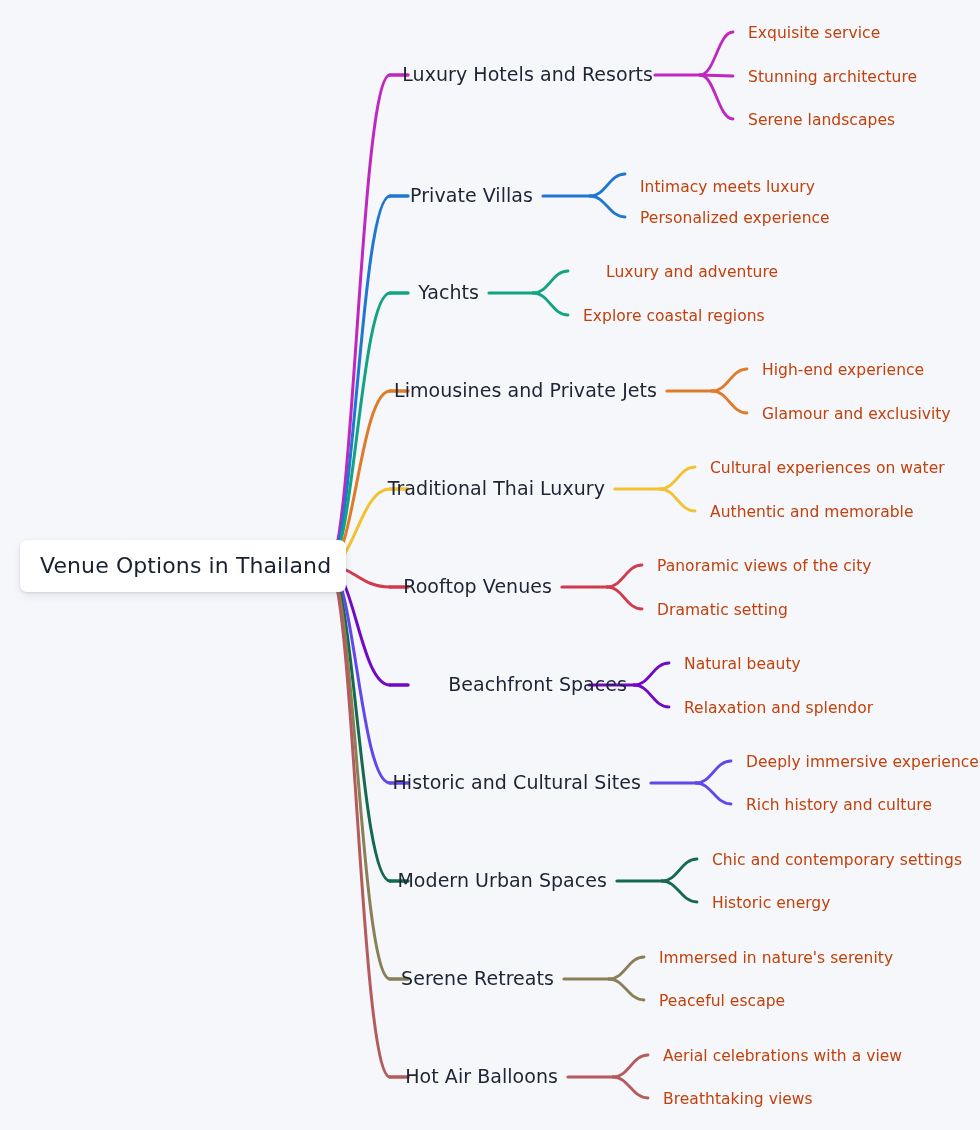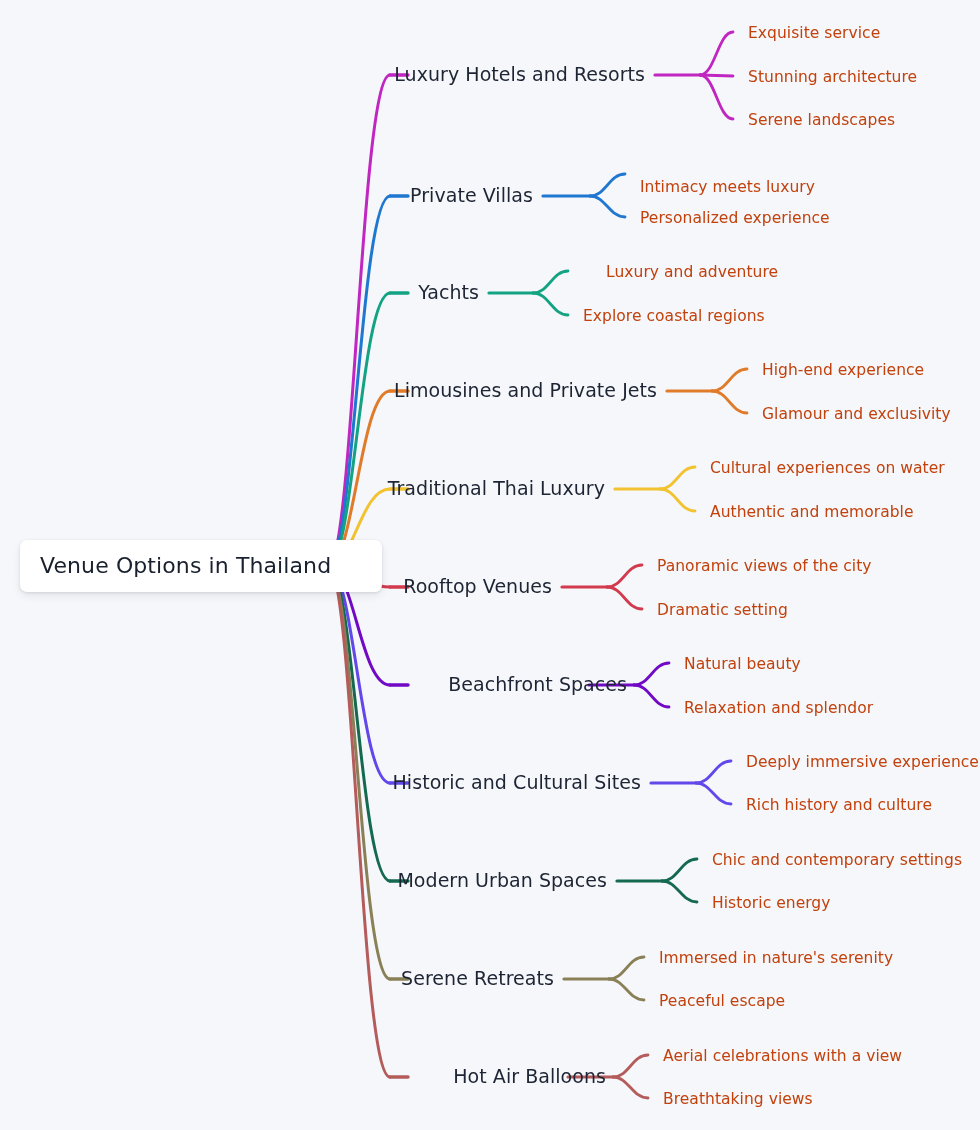--- a/index.html
+++ b/index.html
@@ -135,24 +135,24 @@
       <path d="M 564 979 L 609 979" fill="none" stroke="#8a8057" stroke-width="3.2" stroke-linecap="round"></path>
       <path d="M 609 979 C 624.75 979, 628.25 957, 644 957" fill="none" stroke="#8a8057" stroke-width="2.8" stroke-linecap="round"></path>
       <path d="M 609 979 C 624.75 979, 628.25 1000, 644 1000" fill="none" stroke="#8a8057" stroke-width="2.8" stroke-linecap="round"></path>
       <path d="M 328 566 C 354.04 566, 360.24 1077, 390 1077" fill="none" stroke="#b45b5b" stroke-width="3" stroke-linecap="round"></path>
       <path d="M 390 1077 L 408 1077" fill="none" stroke="#b45b5b" stroke-width="3.4" stroke-linecap="round"></path>
       <path d="M 568 1077 L 613 1077" fill="none" stroke="#b45b5b" stroke-width="3.2" stroke-linecap="round"></path>
       <path d="M 613 1077 C 628.75 1077, 632.25 1055, 648 1055" fill="none" stroke="#b45b5b" stroke-width="2.8" stroke-linecap="round"></path>
       <path d="M 613 1077 C 628.75 1077, 632.25 1098, 648 1098" fill="none" stroke="#b45b5b" stroke-width="2.8" stroke-linecap="round"></path>
     </svg>
   <div id="node-layer">
-    <div class="root-node" style="left: 20px; top: 540px; width: 362px; height: 52px;">
+    <div class="root-node" style="left: 20px; top: 540px; width: 326px; height: 52px;">
       <span class="root-label">Venue Options in Thailand</span>
     </div>
-  <div class="branch-node" style="left: 0px; width: 645px; top: 75px;"><span class="branch-label">Luxury Hotels and Resorts</span></div>
+  <div class="branch-node" style="left: 8px; width: 645px; top: 75px;"><span class="branch-label">Luxury Hotels and Resorts</span></div>
       <div class="leaf-node" style="left: 748px; top: 32px;"><span class="leaf-label">Exquisite service</span></div>
       <div class="leaf-node" style="left: 748px; top: 76px;"><span class="leaf-label">Stunning architecture</span></div>
       <div class="leaf-node" style="left: 748px; top: 119px;"><span class="leaf-label">Serene landscapes</span></div>
       <div class="branch-node" style="left: 0px; width: 533px; top: 196px;"><span class="branch-label">Private Villas</span></div>
       <div class="leaf-node" style="left: 640px; top: 186px;"><span class="leaf-label">Intimacy meets luxury</span></div>
       <div class="leaf-node" style="left: 640px; top: 217px;"><span class="leaf-label">Personalized experience</span></div>
       <div class="branch-node" style="left: 0px; width: 479px; top: 293px;"><span class="branch-label">Yachts</span></div>
       <div class="leaf-node" style="left: 583px; top: 271px; margin-left: 23px;"><span class="leaf-label">Luxury and adventure</span></div>
       <div class="leaf-node" style="left: 583px; top: 315px;"><span class="leaf-label">Explore coastal regions</span></div>
       <div class="branch-node" style="left: 0px; width: 657px; top: 391px;"><span class="branch-label">Limousines and Private Jets</span></div>
@@ -169,17 +169,17 @@
       <div class="leaf-node" style="left: 684px; top: 707px;"><span class="leaf-label">Relaxation and splendor</span></div>
       <div class="branch-node" style="left: 0px; width: 641px; top: 783px;"><span class="branch-label">Historic and Cultural Sites</span></div>
       <div class="leaf-node" style="left: 746px; top: 761px;"><span class="leaf-label">Deeply immersive experience</span></div>
       <div class="leaf-node" style="left: 746px; top: 804px;"><span class="leaf-label">Rich history and culture</span></div>
       <div class="branch-node" style="left: 0px; width: 607px; top: 881px;"><span class="branch-label">Modern Urban Spaces</span></div>
       <div class="leaf-node" style="left: 712px; top: 859px;"><span class="leaf-label">Chic and contemporary settings</span></div>
       <div class="leaf-node" style="left: 712px; top: 902px;"><span class="leaf-label">Historic energy</span></div>
       <div class="branch-node" style="left: 0px; width: 554px; top: 979px;"><span class="branch-label">Serene Retreats</span></div>
       <div class="leaf-node" style="left: 659px; top: 957px;"><span class="leaf-label">Immersed in nature's serenity</span></div>
       <div class="leaf-node" style="left: 659px; top: 1000px;"><span class="leaf-label">Peaceful escape</span></div>
-      <div class="branch-node" style="left: 0px; width: 558px; top: 1077px; padding-left: 48px;"><span class="branch-label">Hot Air Balloons</span></div>
+      <div class="branch-node" style="left: 0px; width: 558px; top: 1077px;"><span class="branch-label">Hot Air Balloons</span></div>
       <div class="leaf-node" style="left: 663px; top: 1055px;"><span class="leaf-label">Aerial celebrations with a view</span></div>
       <div class="leaf-node" style="left: 663px; top: 1098px;"><span class="leaf-label">Breathtaking views</span></div>
     </div>
 </div>
 
 </body></html>

